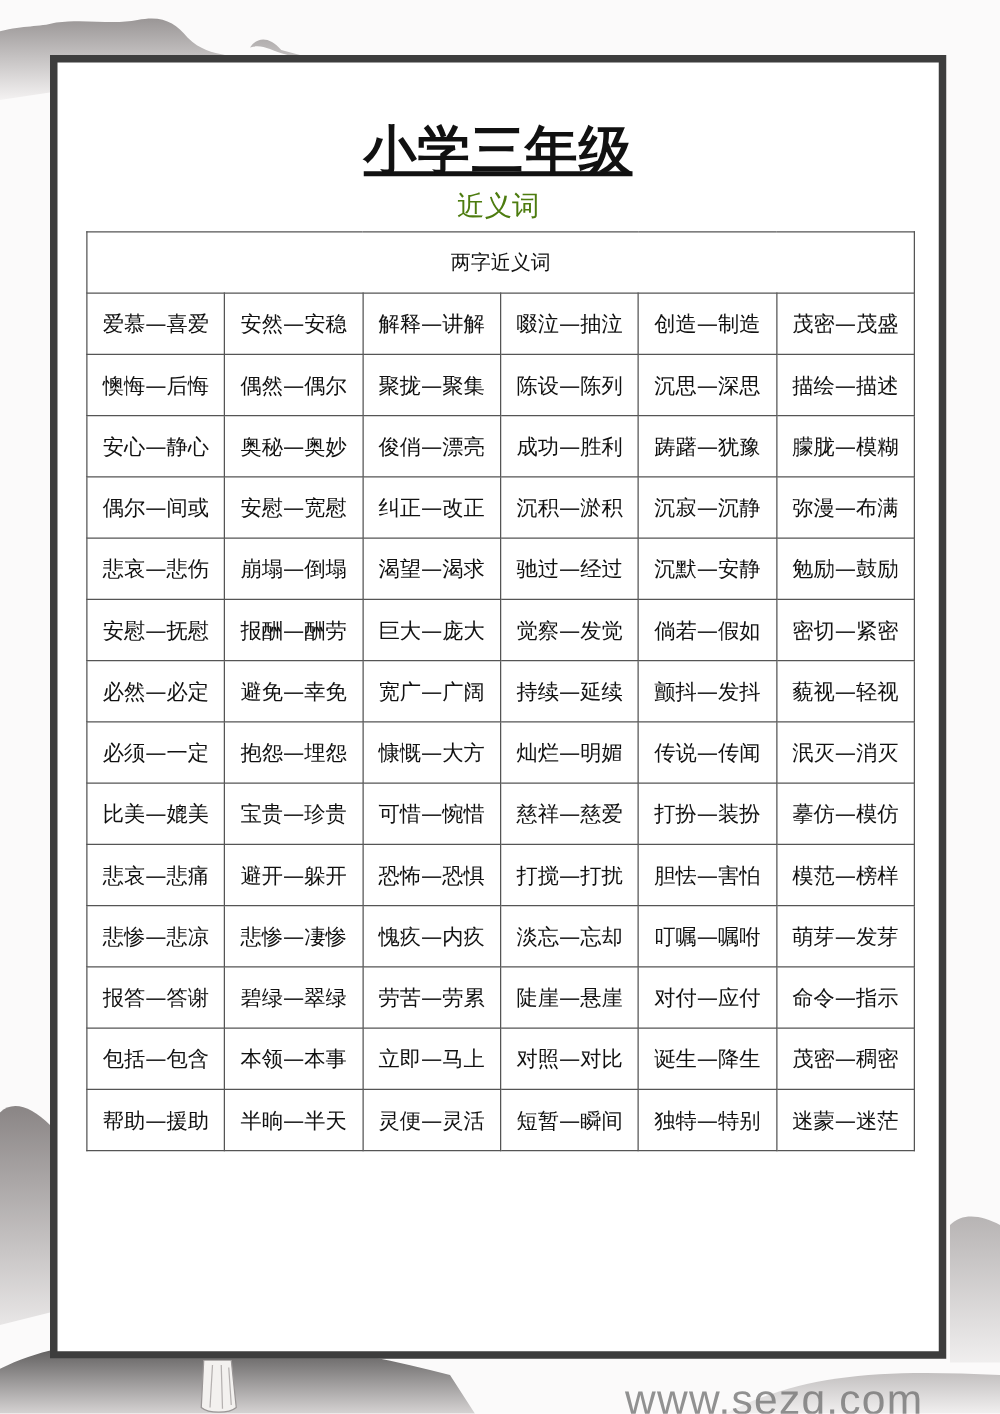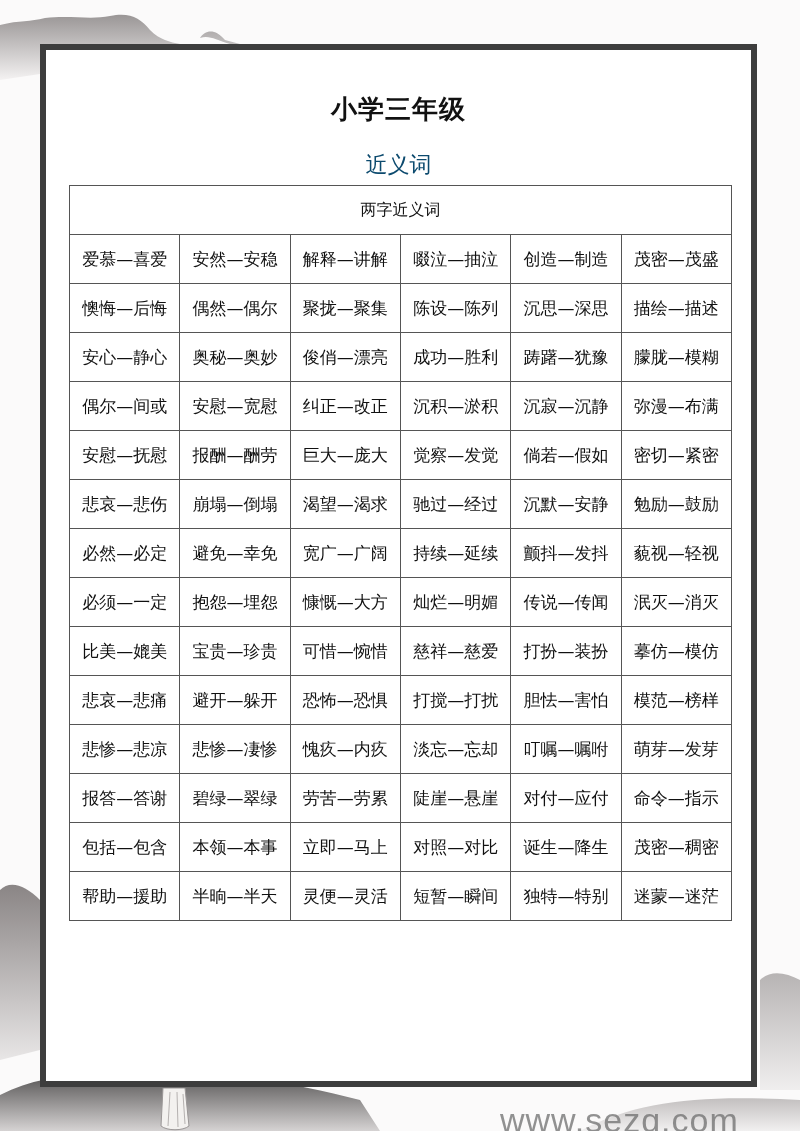--- a/index.html
+++ b/index.html
@@ -15,26 +15,27 @@
       position: absolute; left: 0; top: 860px; width: 800px; height: 271px;
     }
     .frame {
       position: absolute; left: 40px; top: 44px;
       width: 705px; height: 1031px;
       border: 6px solid #3d3d3d;
       background: #ffffff;
     }
     .title {
       position: absolute; left: 0; right: 0; top: 42px;
-      text-align: center; font-size: 26px; font-weight: bold; color: #111;
+      text-align: center; font-size: 42px; font-weight: bold; color: #111;
       letter-spacing: 1px;
+      text-decoration: underline;
     }
     .subtitle {
       position: absolute; left: 0; right: 0; top: 100px;
-      text-align: center; font-size: 22px; color: #0c4a6e;
+      text-align: center; font-size: 22px; color: #4d7c0f;
     }
     table.vocab {
       position: absolute; left: 23px; top: 135px;
       width: 663px; border-collapse: collapse;
       table-layout: fixed;
     }
     table.vocab td {
       border: 1px solid #555;
       height: 48px; padding: 0;
       text-align: center; vertical-align: middle;
@@ -119,36 +120,36 @@
         </tr>
         <tr>
           <td>偶尔—间或</td>
           <td>安慰—宽慰</td>
           <td>纠正—改正</td>
           <td>沉积—淤积</td>
           <td>沉寂—沉静</td>
           <td>弥漫—布满</td>
         </tr>
         <tr>
+          <td>悲哀—悲伤</td>
+          <td>崩塌—倒塌</td>
+          <td>渴望—渴求</td>
+          <td>驰过—经过</td>
+          <td>沉默—安静</td>
+          <td>勉励—鼓励</td>
+        </tr>
+        <tr>
           <td>安慰—抚慰</td>
           <td>报酬—酬劳</td>
           <td>巨大—庞大</td>
           <td>觉察—发觉</td>
           <td>倘若—假如</td>
           <td>密切—紧密</td>
         </tr>
         <tr>
-          <td>悲哀—悲伤</td>
-          <td>崩塌—倒塌</td>
-          <td>渴望—渴求</td>
-          <td>驰过—经过</td>
-          <td>沉默—安静</td>
-          <td>勉励—鼓励</td>
-        </tr>
-        <tr>
           <td>必然—必定</td>
           <td>避免—幸免</td>
           <td>宽广—广阔</td>
           <td>持续—延续</td>
           <td>颤抖—发抖</td>
           <td>藐视—轻视</td>
         </tr>
         <tr>
           <td>必须—一定</td>
           <td>抱怨—埋怨</td>

